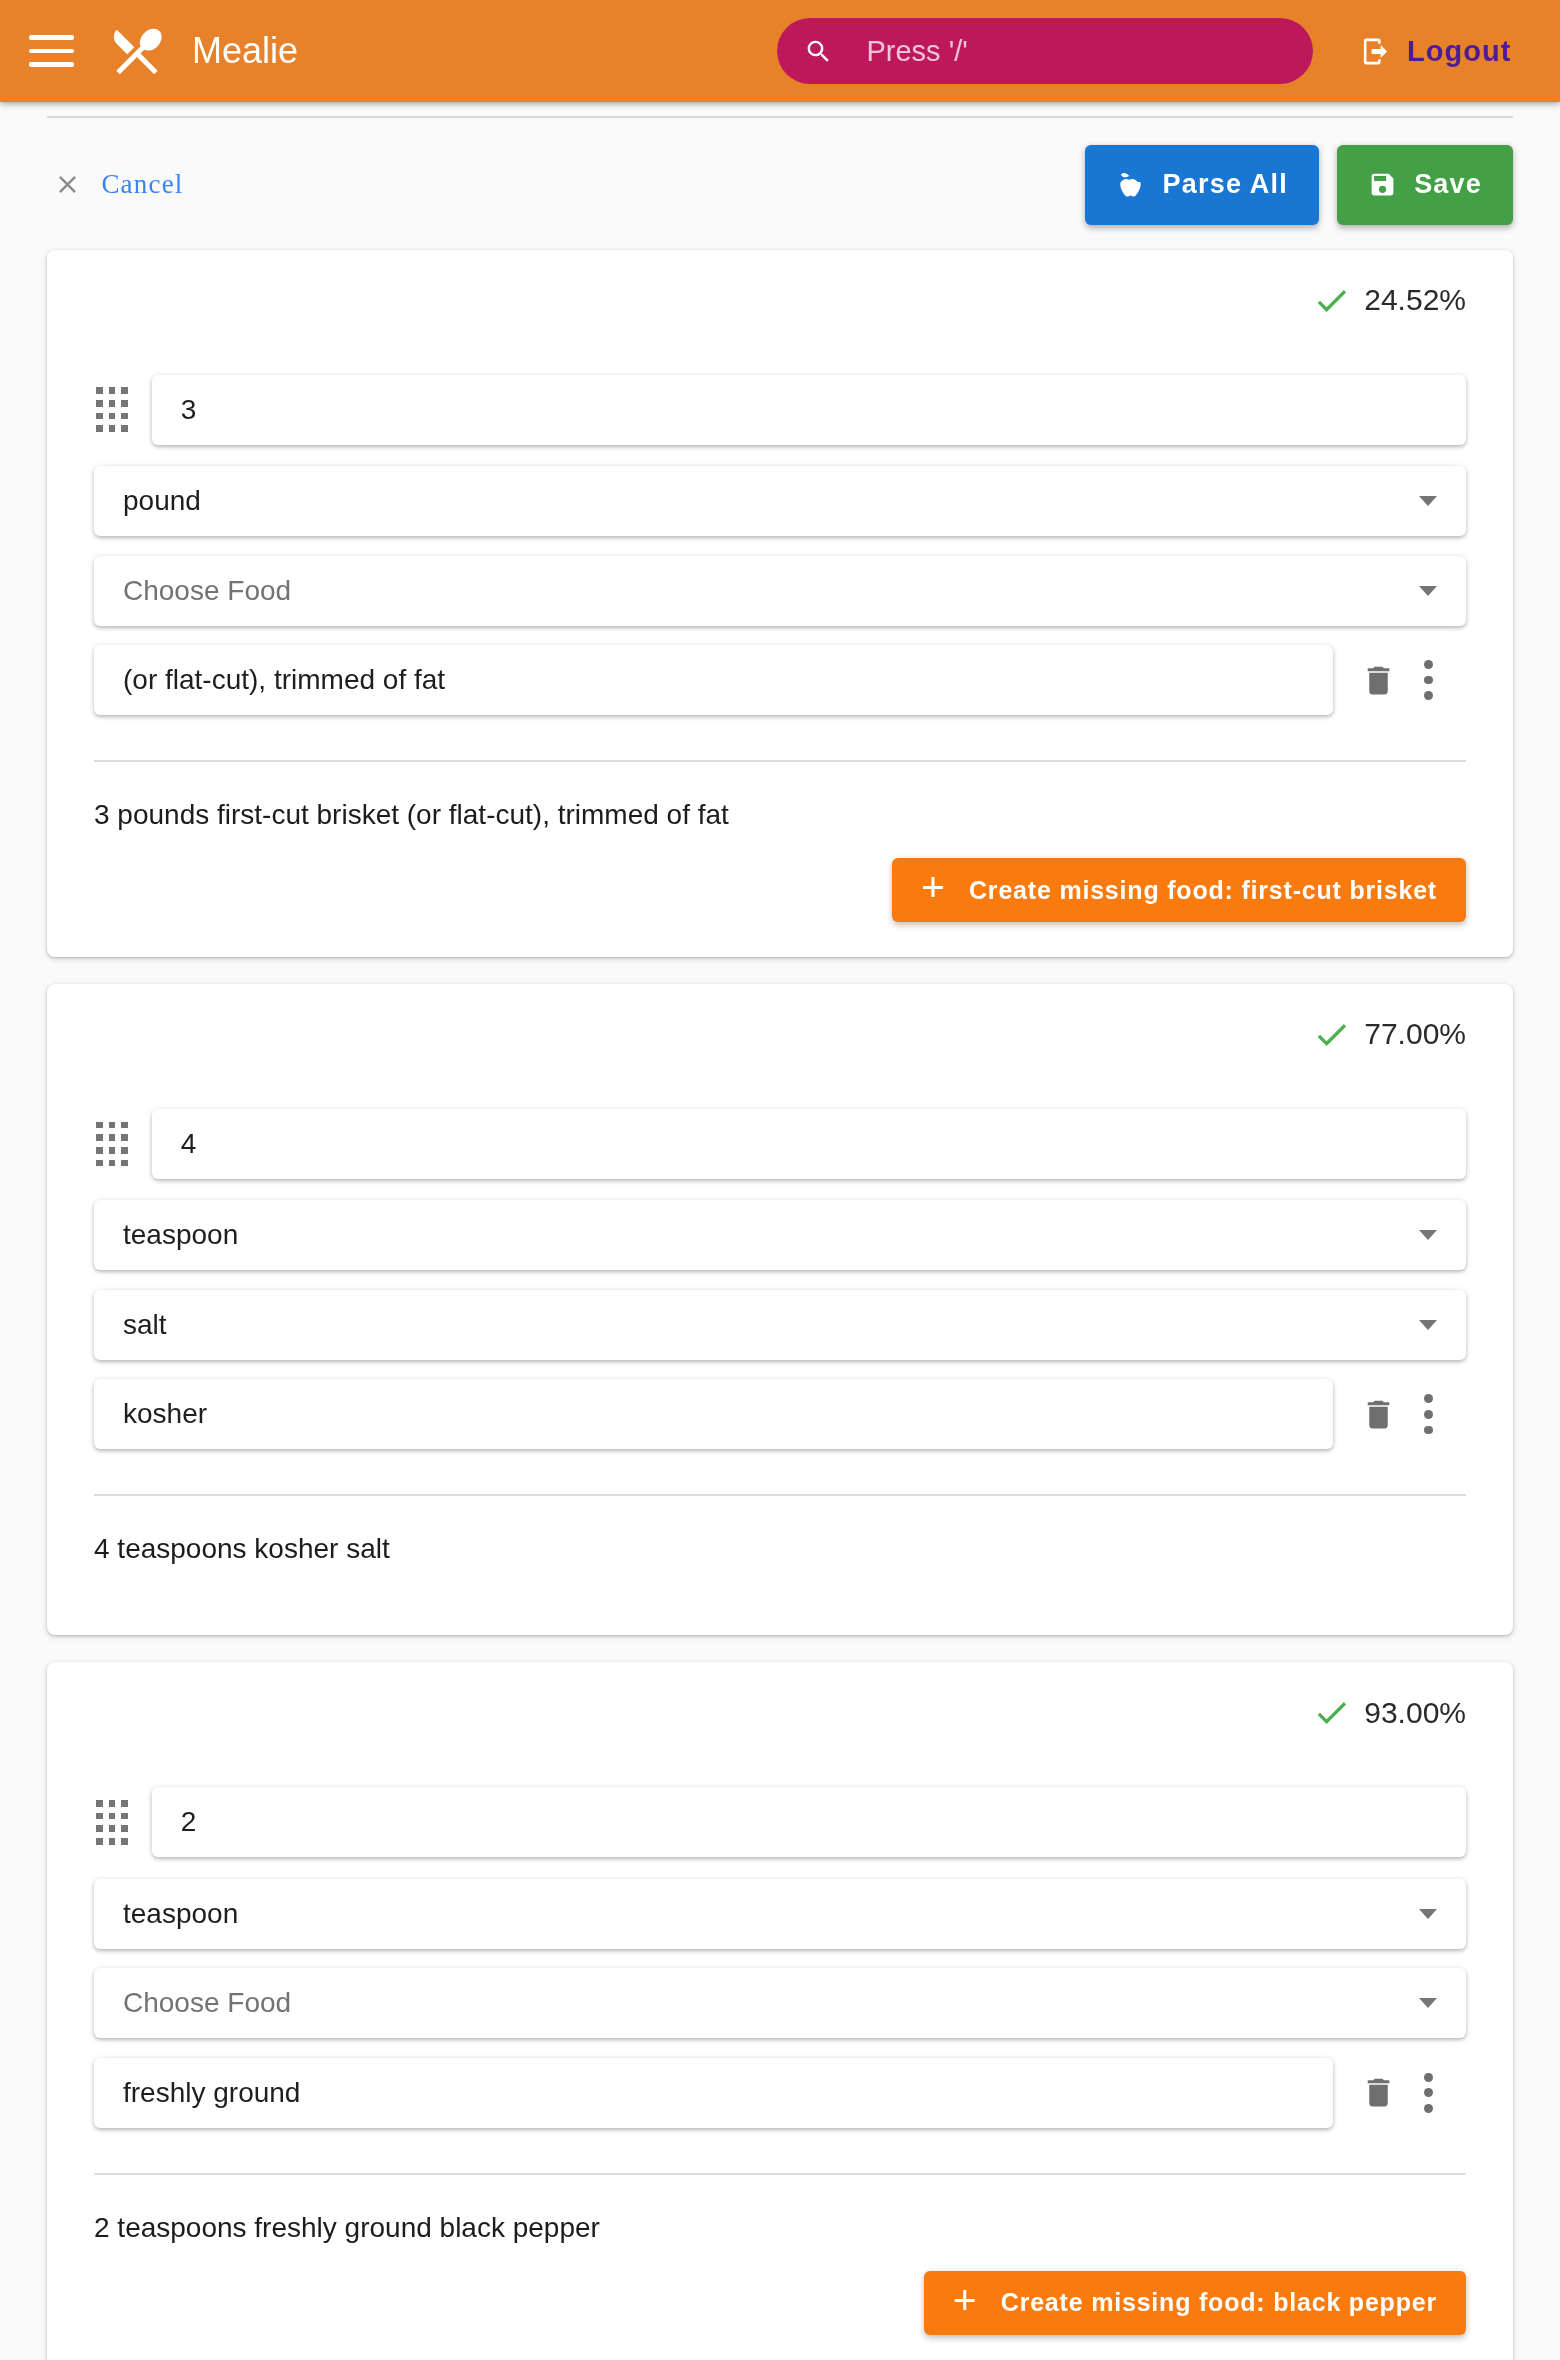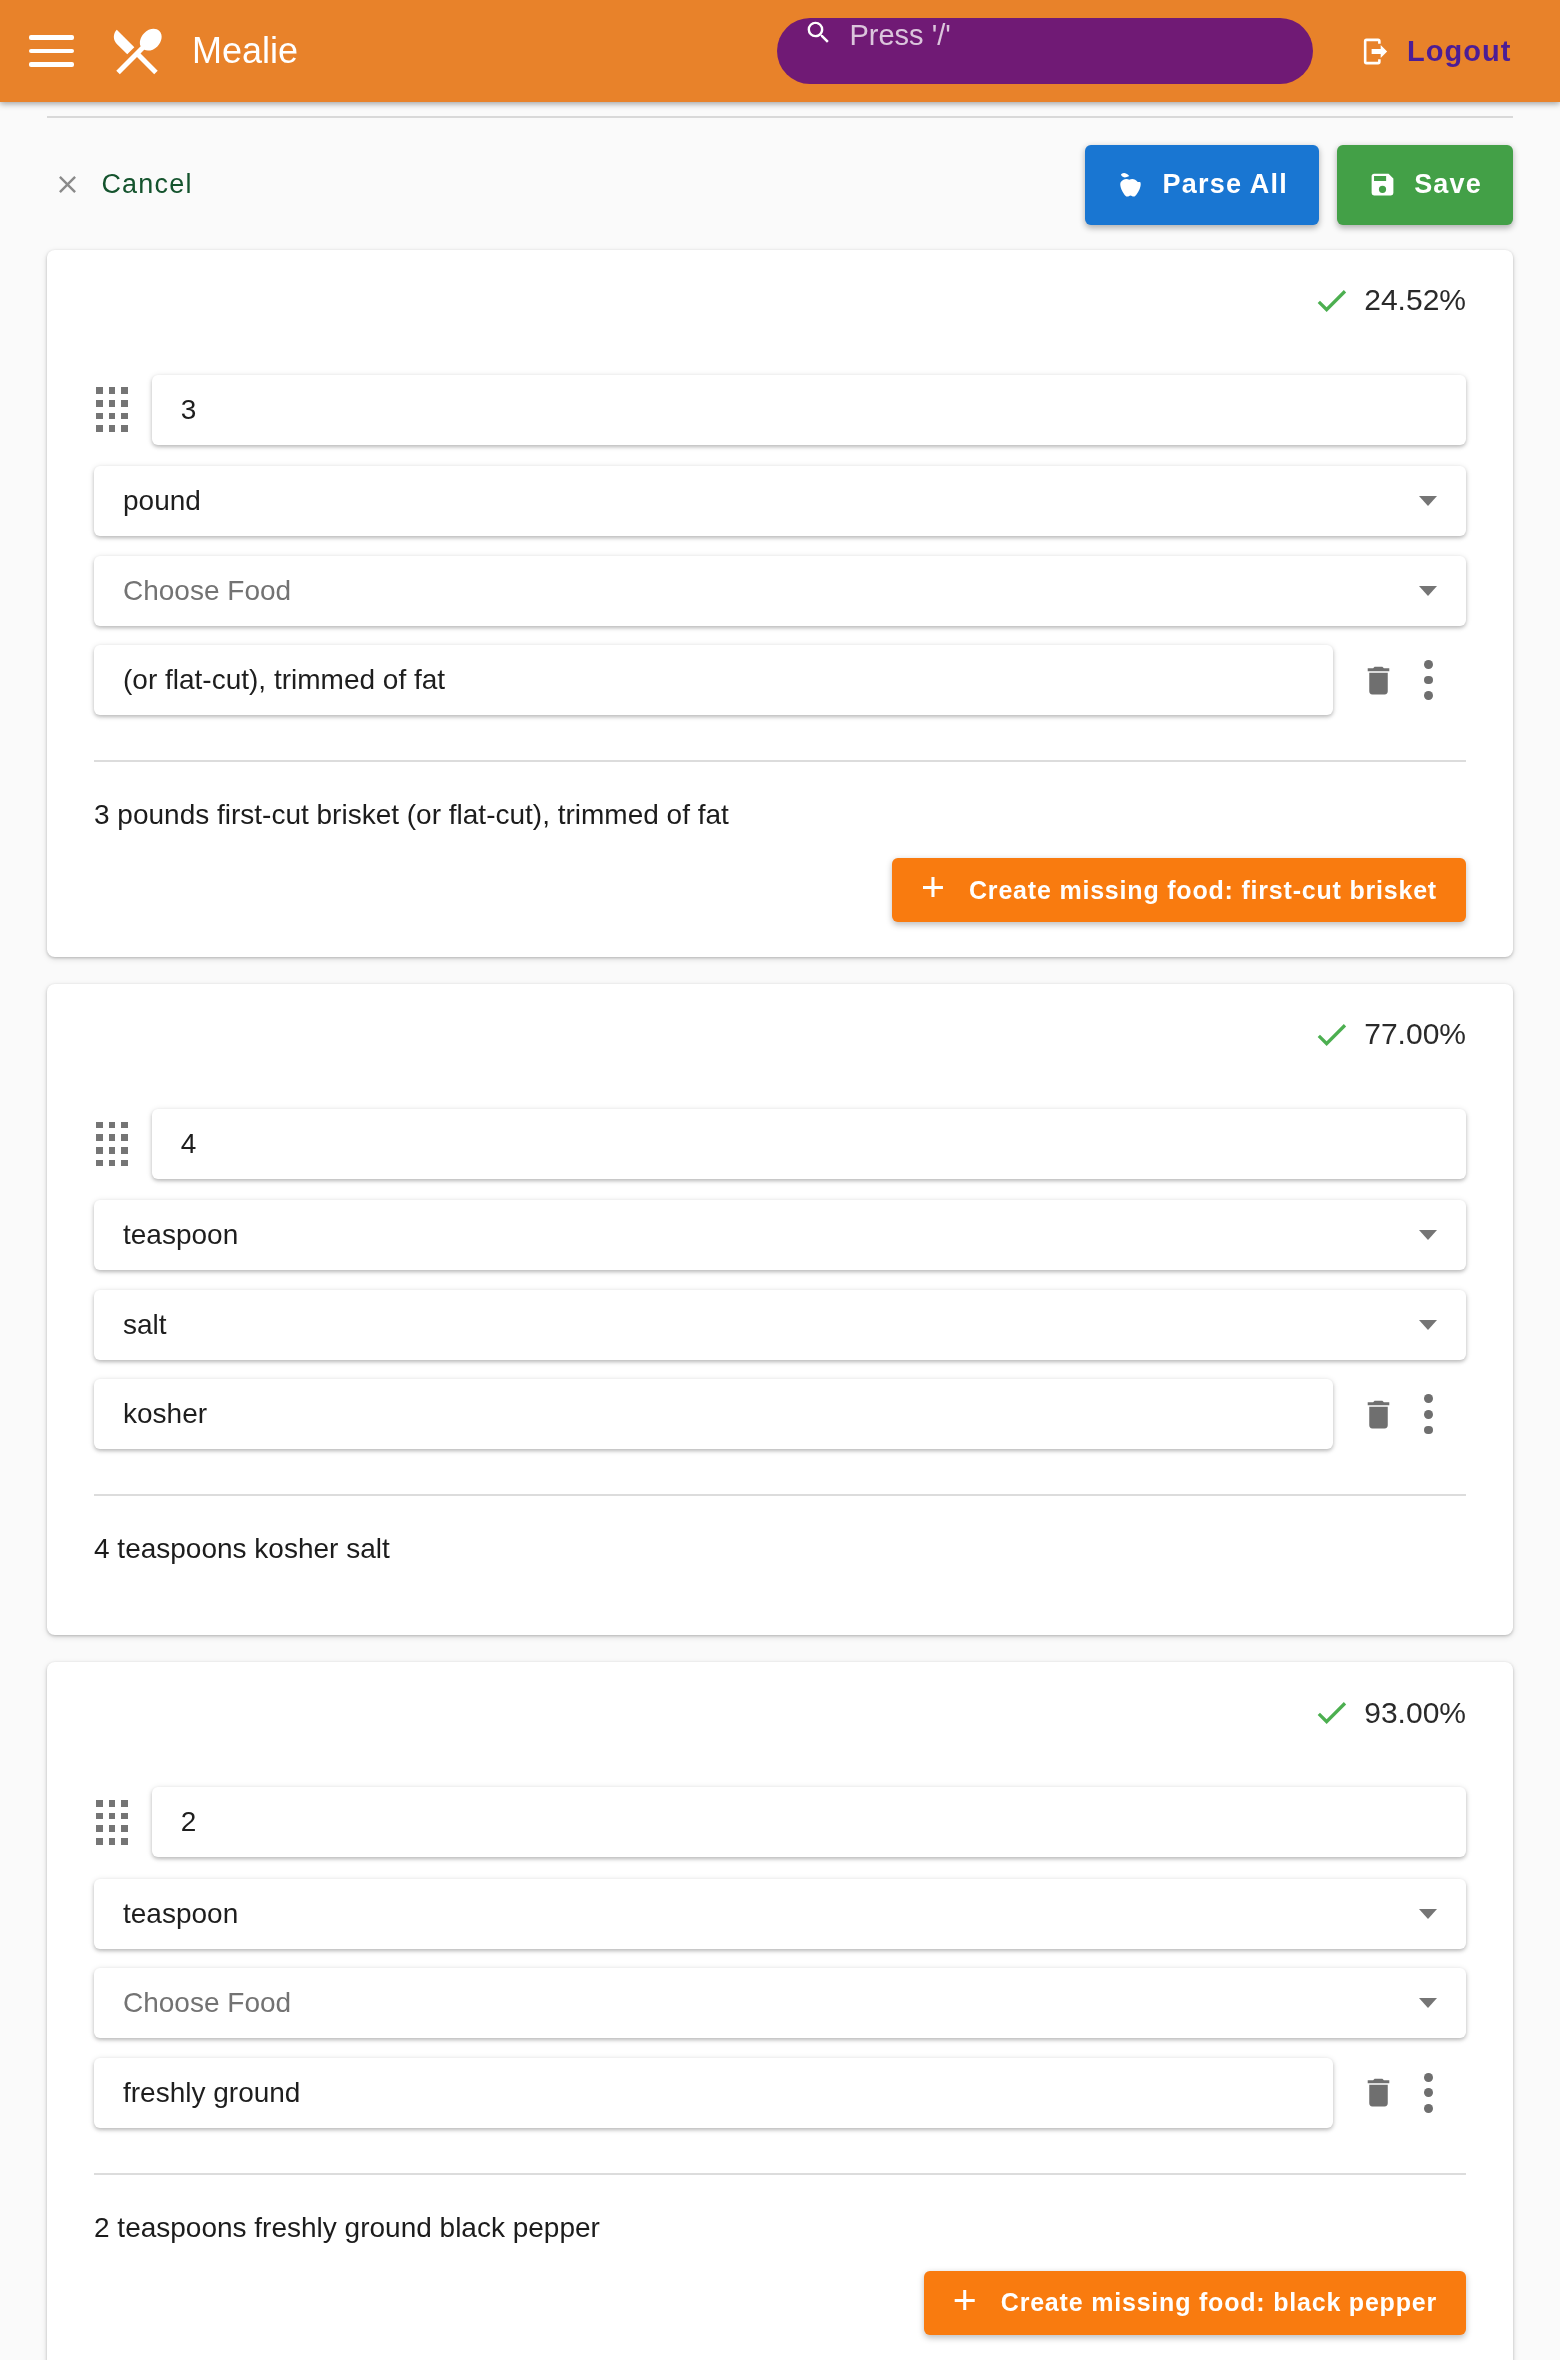--- a/index.html
+++ b/index.html
@@ -18,44 +18,44 @@
     padding: 16px 29px;
     box-shadow: 0 2px 5.9px rgba(0,0,0,.35);
   }
   .burger { width: 45px; display: flex; flex-direction: column; gap: 8.8px;
     background: none; border: none; padding: 0; cursor: pointer; }
   .burger i { height: 4.9px; background: #fff; border-radius: 2px; display: block; }
   .logo { margin-left: 33px; display: flex; }
   .title { color: #fff; font-size: 36px; margin-left: 25px; font-weight: 400; }
   .search {
     margin-left: auto; width: 536px; height: 66px; border-radius: 33px;
-    background: #701a75; display: flex; align-items: flex-start;
-    padding: 0 27px; gap: 14px;
+    background: #be185d; display: flex; align-items: center;
+    padding: 0 27px; gap: 31px;
   }
   .search input {
     background: transparent; border: none; outline: none;
     color: #fff; font-size: 29px; flex: 1; font-family: inherit; min-width: 0;
   }
   .search input::placeholder { color: rgba(255,255,255,.75); }
   .logout {
     display: flex; align-items: center; gap: 15.6px; color: #4c1d95;
     font-size: 29px; font-weight: bold; letter-spacing: 1px;
     background: none; border: none; cursor: pointer;
     margin: 0 13.7px 0 41px; font-family: inherit;
   }
 
   
   .content { margin: 13.7px 47px 0; border-top: 2px solid #d9d9d9; }
 
   .toolbar { display: flex; align-items: center; justify-content: space-between;
     padding: 27px 0 25px; }
   .cancel {
     display: flex; align-items: center; gap: 19.5px;
-    color: #14532d; font-size: 27px; font-weight: 500; letter-spacing: 1.2px;
-    background: none; border: none; cursor: pointer; padding: 0 5.9px; font-family: Liberation Sans, sans-serif;
+    color: #3b82f6; font-size: 27px; font-weight: 500; letter-spacing: 1.2px;
+    background: none; border: none; cursor: pointer; padding: 0 5.9px; font-family: Liberation Serif, serif;
   }
   .actions { display: flex; gap: 17.6px; }
   .btn {
     display: flex; align-items: center; gap: 17.6px;
     border: none; border-radius: 5.9px; height: 80px; padding: 0 31px;
     color: #fff; font-size: 27px; font-weight: bold; letter-spacing: 1.2px;
     box-shadow: 0 2.9px 5.9px rgba(0,0,0,.3); cursor: pointer; font-family: inherit;
   }
   .btn.parse { background: #1976D2; }
   .btn.save  { background: #43A047; }

